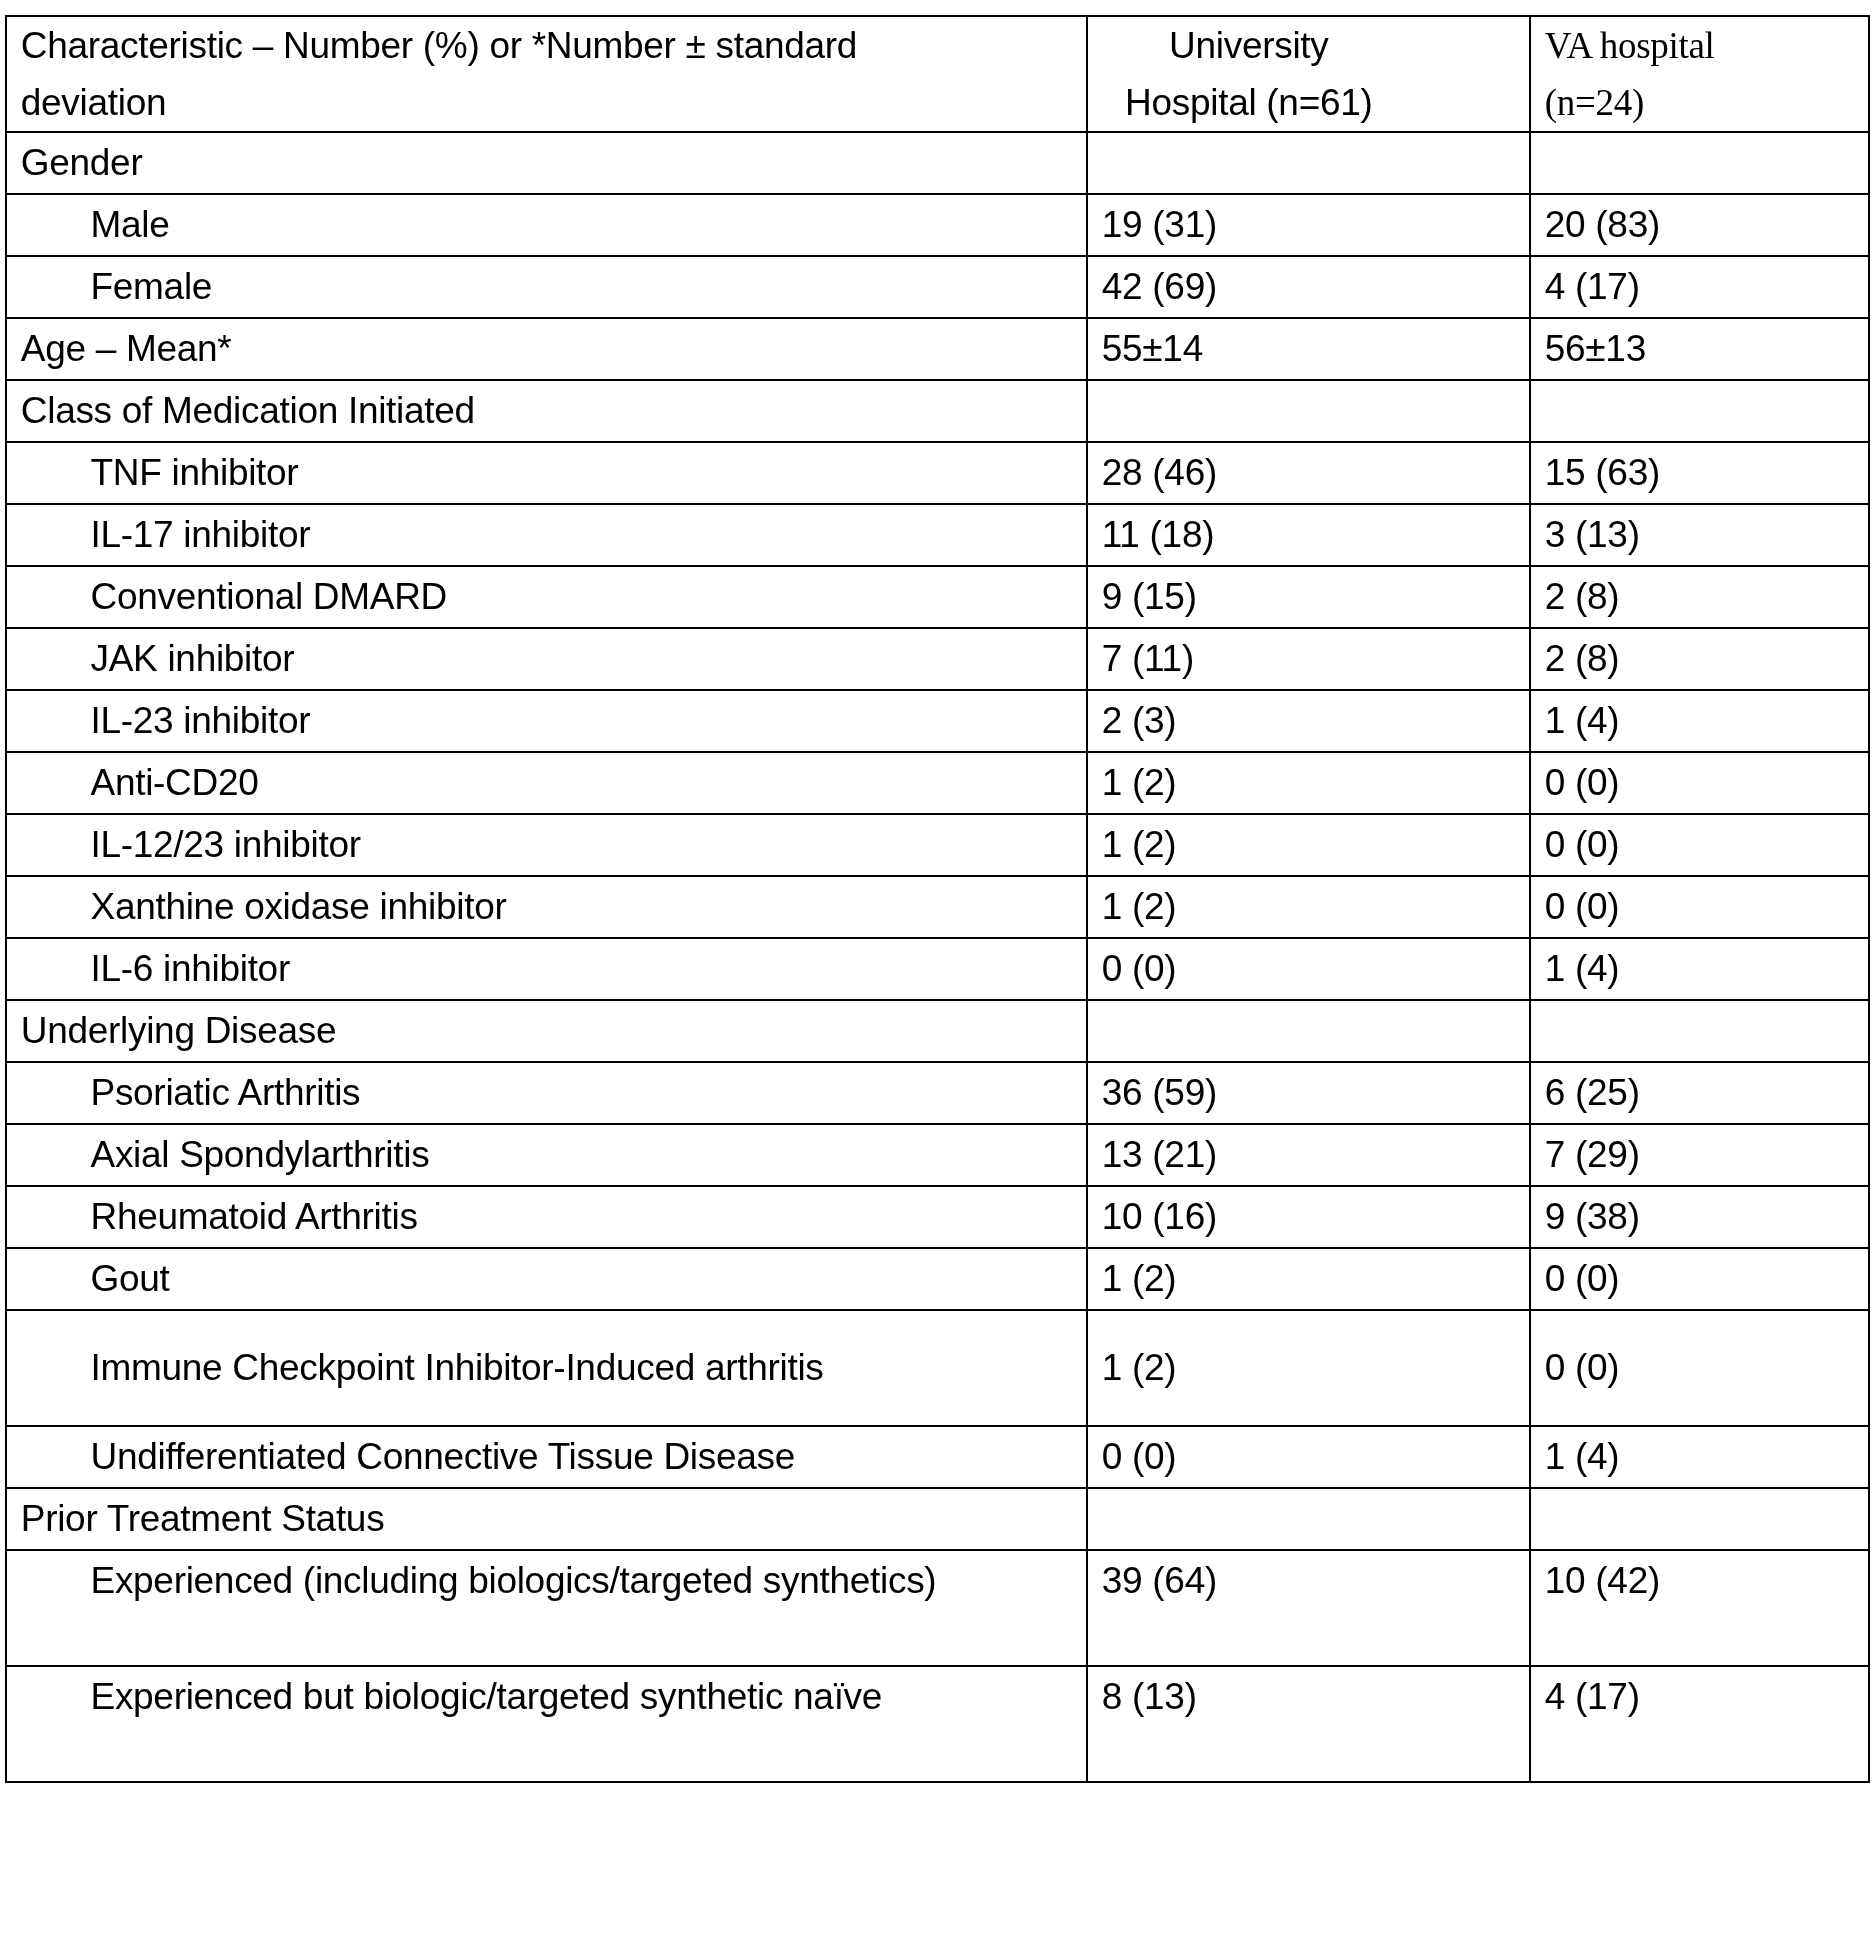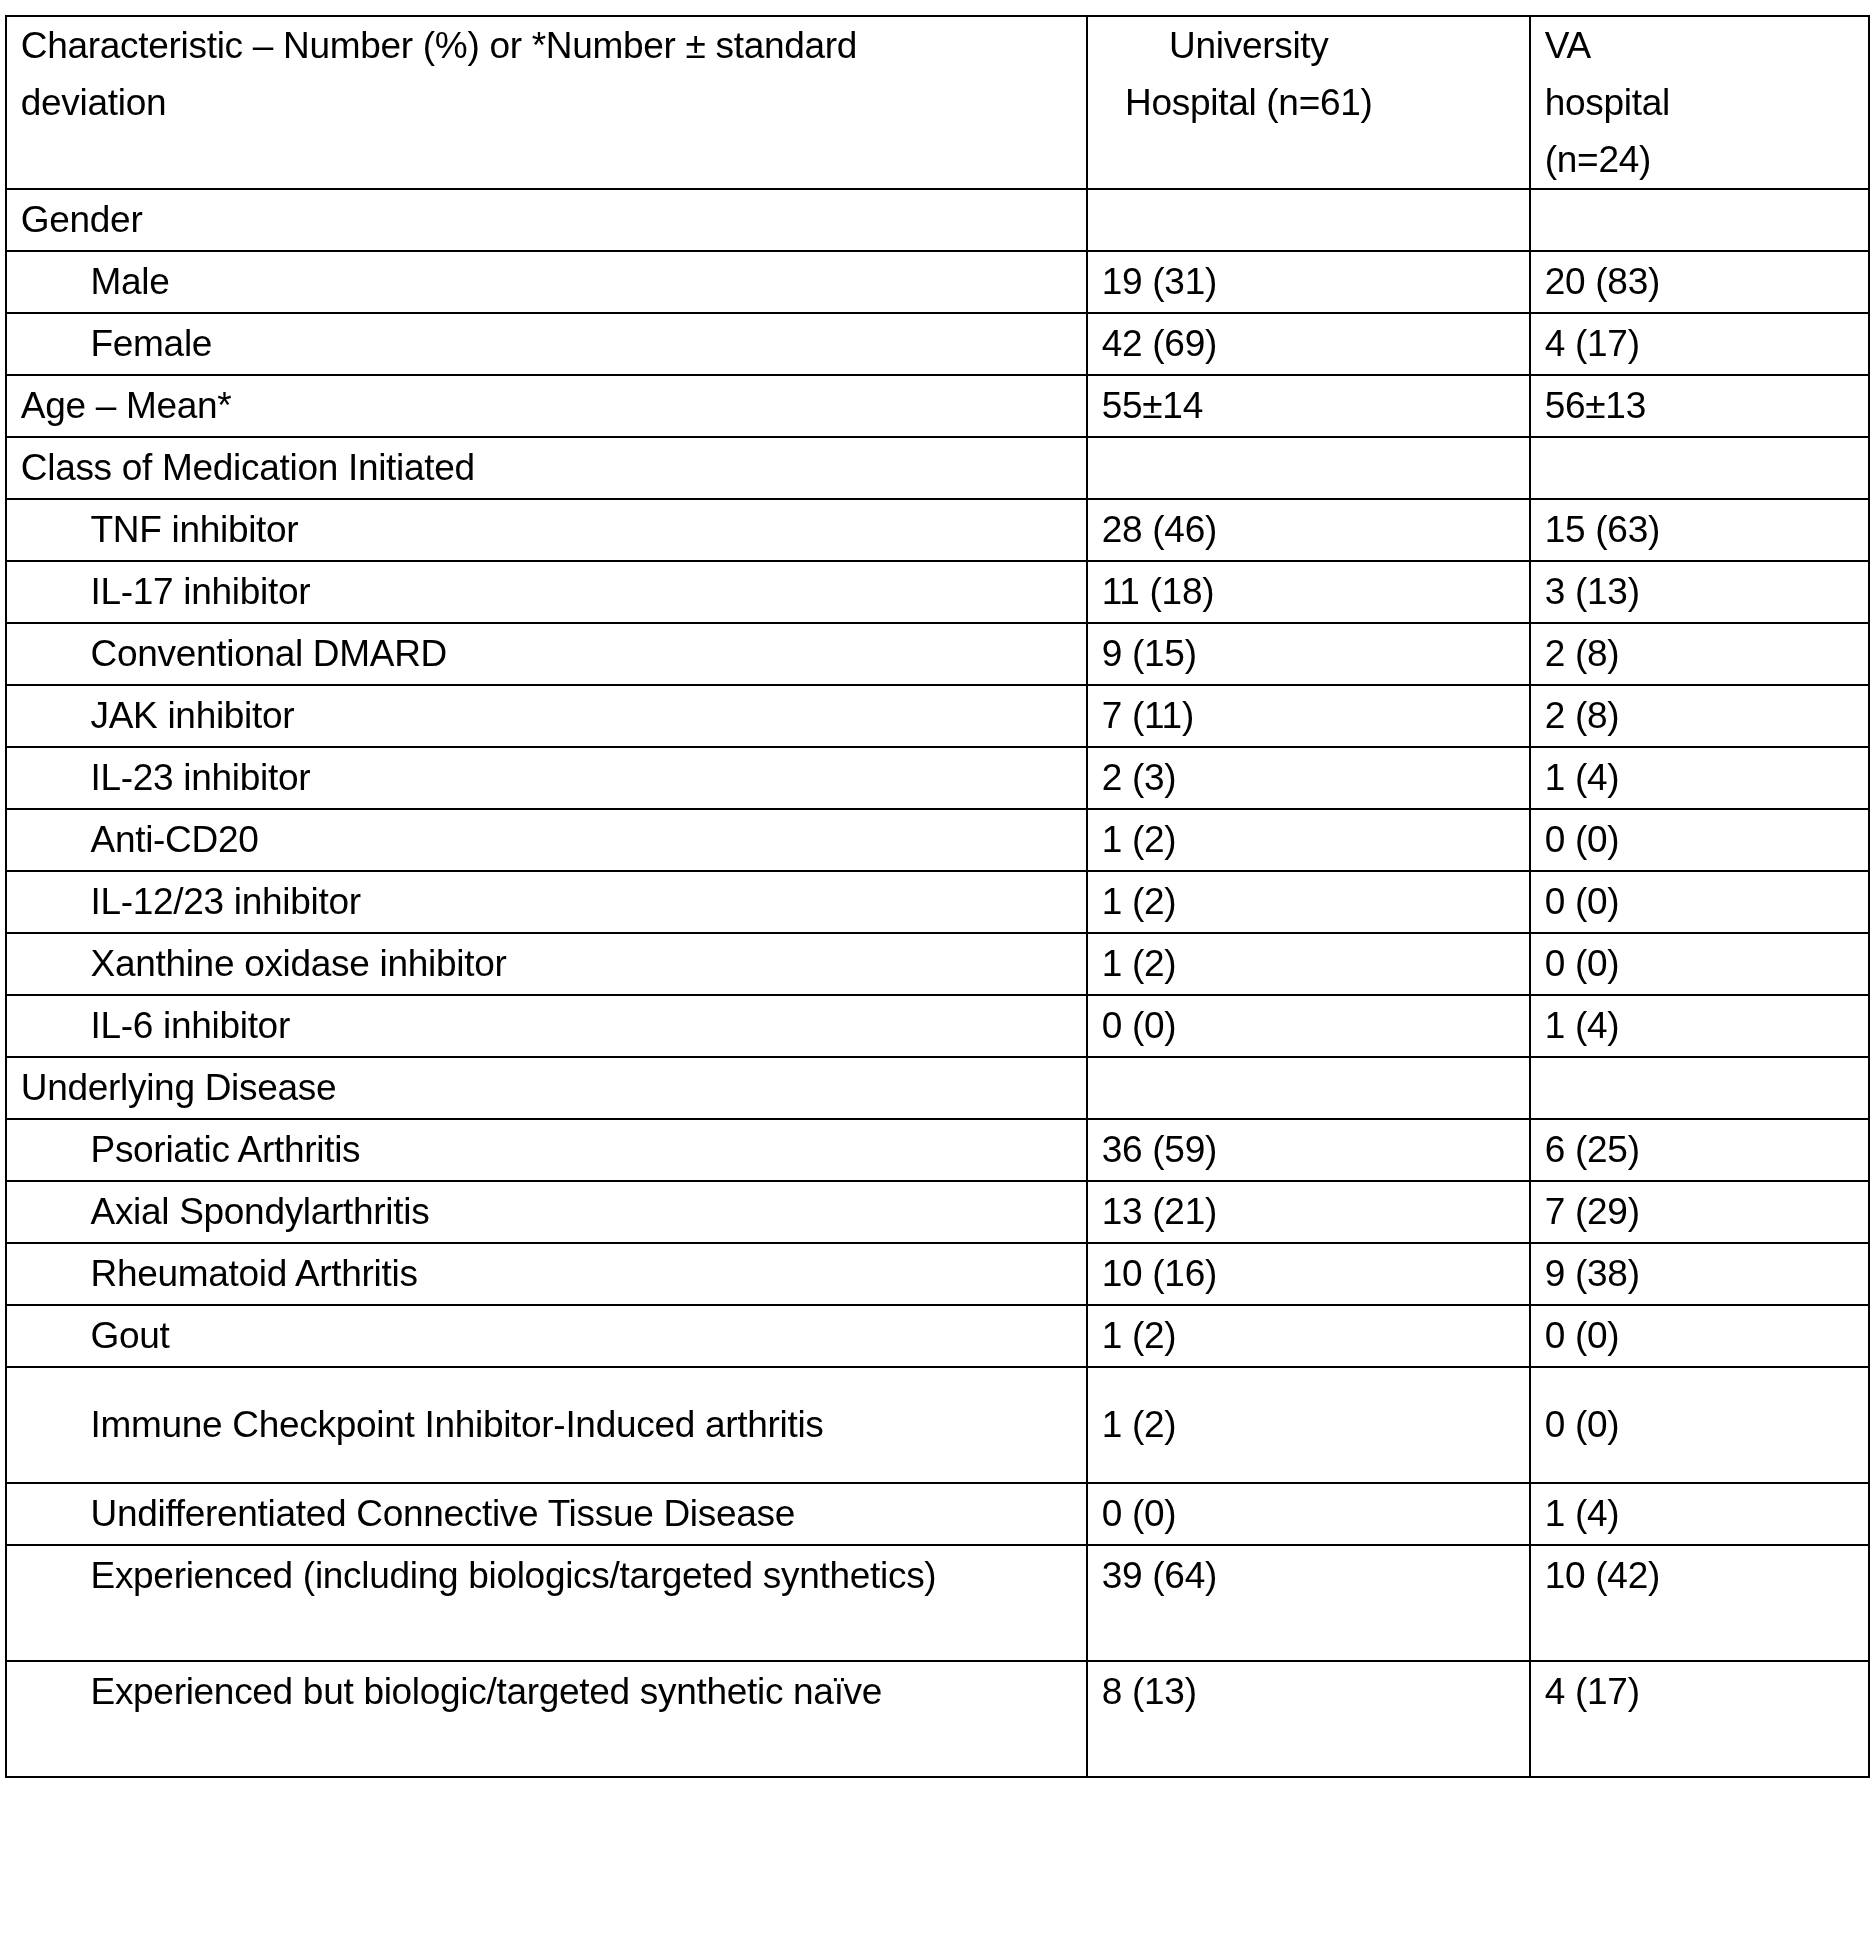--- a/index.html
+++ b/index.html
@@ -60,21 +60,21 @@
     </colgroup>
     <thead>
       <tr>
         <th class="h1">
             <span>Characteristic – Number (%) or *Number ± standard deviation</span>
           </th>
         <th>
             <span style="display:block;max-width:294px;text-align:center;">University Hospital (n=61)</span>
           </th>
         <th>
-            <span style="display:block;max-width:178px;">VA hospital (n=24)</span>
+            <span style="display:block;max-width:178px;font-family:Liberation Serif, serif;">VA hospital (n=24)</span>
           </th>
       </tr>
     </thead>
     <tbody id="tbody">
         <tr class="single">
           <td><span class="wrap">Gender</span></td>
           <td><span></span></td>
           <td><span></span></td>
         </tr>
         <tr class="single">
@@ -203,20 +203,25 @@
           </td>
           <td><span>1 (2)</span></td>
           <td><span>0 (0)</span></td>
         </tr>
         <tr class="single">
           <td class="indent">
             <span class="wrap">Undifferentiated Connective Tissue Disease</span>
           </td>
           <td><span>0 (0)</span></td>
           <td><span>1 (4)</span></td>
+        </tr>
+        <tr class="single">
+          <td><span class="wrap">Prior Treatment Status</span></td>
+          <td><span></span></td>
+          <td><span></span></td>
         </tr>
         <tr class="double">
           <td class="indent top">
             <span class="wrap" style="max-width: 847px;">Experienced (including biologics/targeted synthetics)</span>
           </td>
           <td class="top"><span>39 (64)</span></td>
           <td class="top"><span>10 (42)</span></td>
         </tr>
         <tr class="double">
           <td class="indent top">

